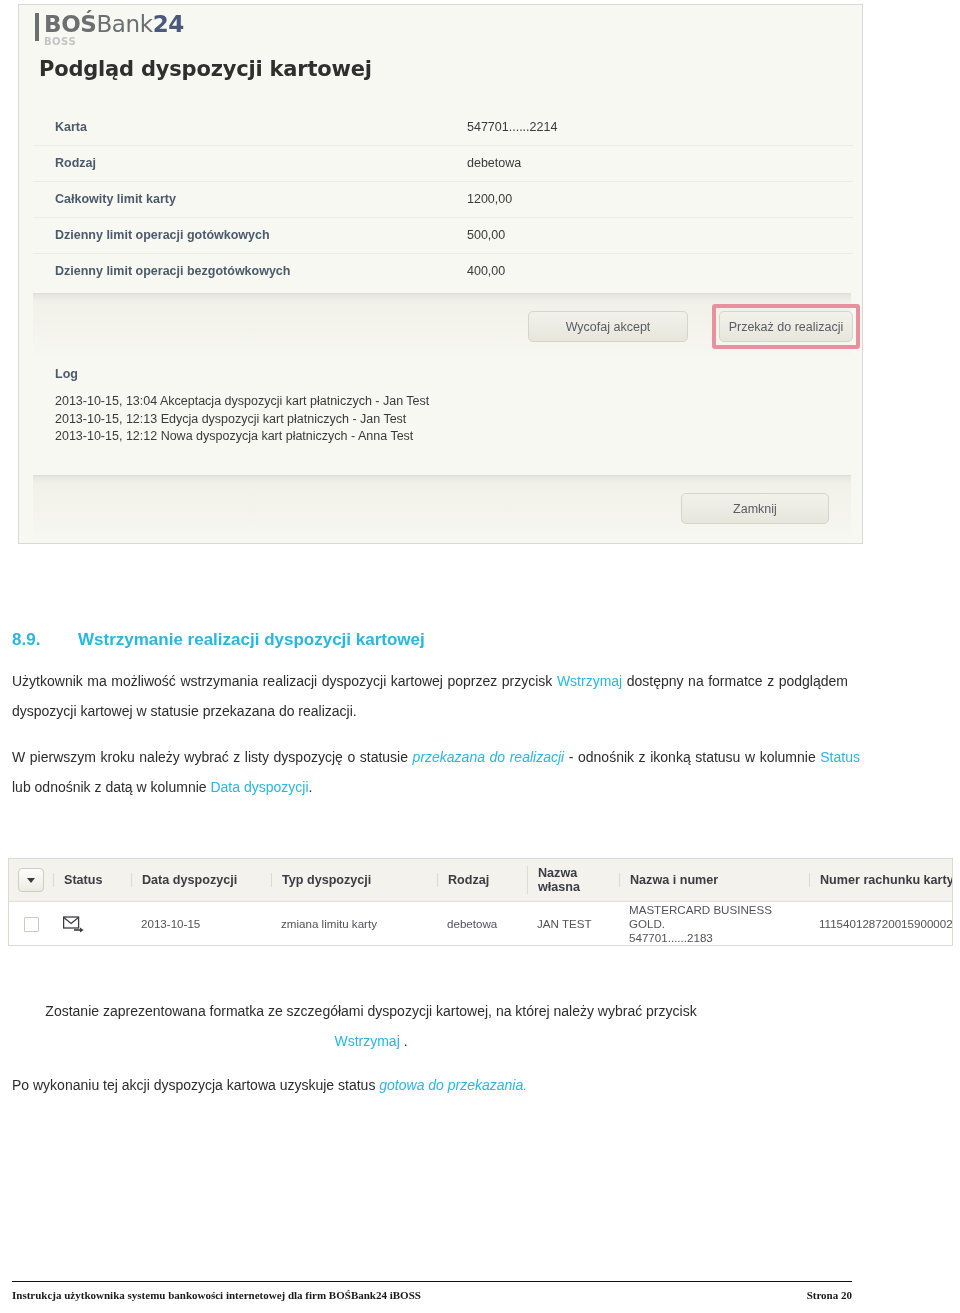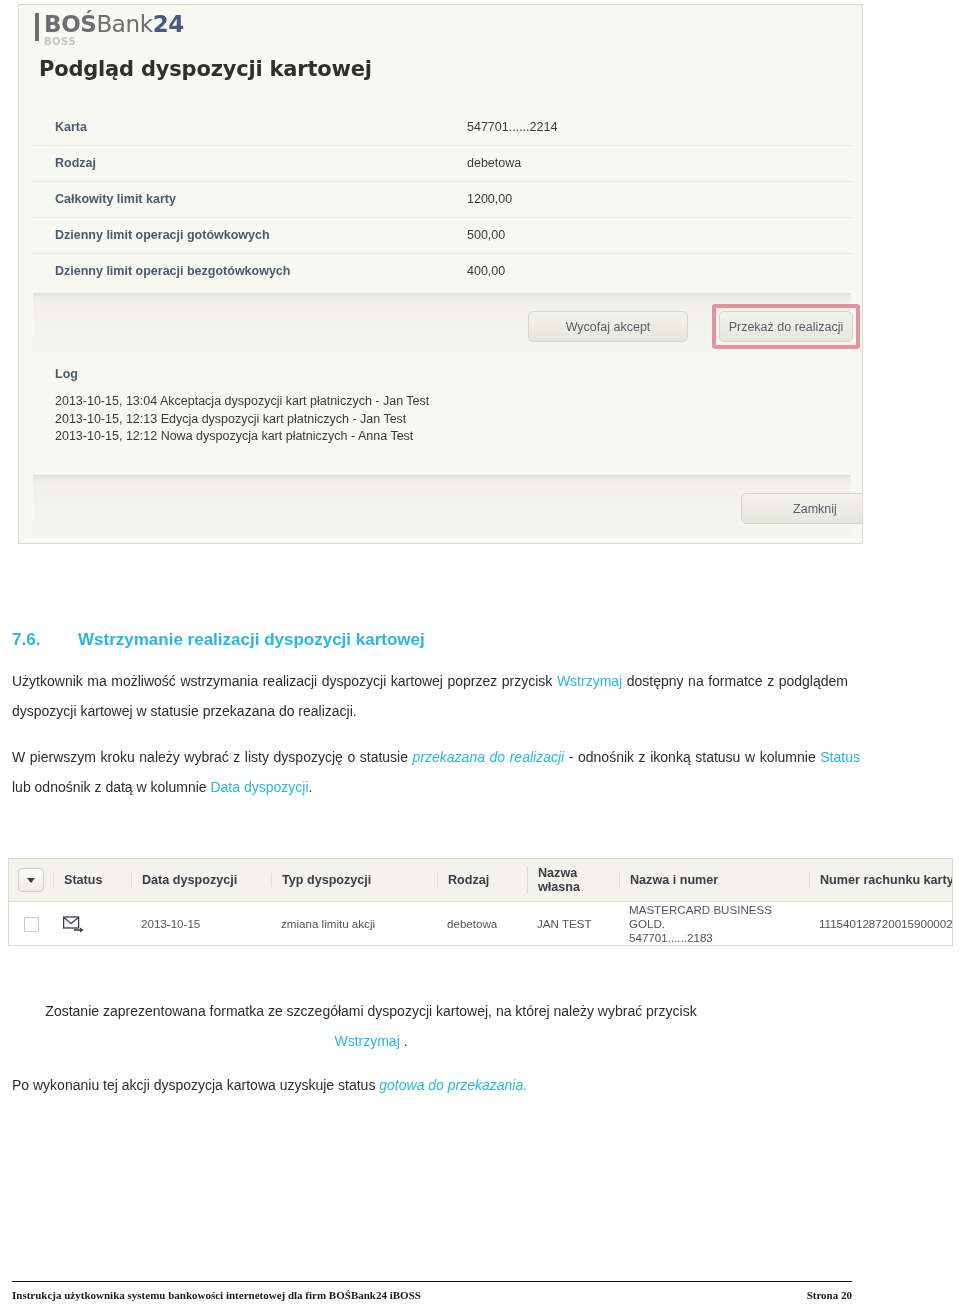--- a/index.html
+++ b/index.html
@@ -165,21 +165,21 @@
   .close-strip {
     position: absolute;
     left: 14px;
     top: 470px;
     width: 818px;
     height: 62px;
     background: linear-gradient(to bottom, #e6e6de 0px, #f1f1ea 8px, #f7f7f1 62px);
     border-top: 1px solid #dedeD4;
   }
   #btn-zamknij {
-    left: 708px; top: 17px; width: 148px; height: 31px;
+    left: 648px; top: 17px; width: 148px; height: 31px;
   }
 
   
   .doc {
     position: absolute;
     left: 0;
     top: 630px;
     width: 960px;
   }
   .h2 {
@@ -349,21 +349,21 @@
   </div>
 
   <div class="close-strip">
     <div class="ui-btn" id="btn-zamknij">Zamknij</div>
   </div>
 </div>
 
 <div class="doc">
 
   <div class="h2">
-    <span class="num">7.6.</span>
+    <span class="num">8.9.</span>
     <span>Wstrzymanie realizacji dyspozycji kartowej</span>
   </div>
 
   <p class="para p1"><span>Użytkownik ma możliwość wstrzymania realizacji dyspozycji kartowej poprzez przycisk </span><span class="acc">Wstrzymaj</span><span> dostępny na formatce z podglądem dyspozycji kartowej w statusie przekazana do realizacji.</span></p>
 
   <p class="para p2"><span>W pierwszym kroku należy wybrać z listy dyspozycję o statusie </span><span class="acc-i">przekazana do realizacji</span><span> - odnośnik z ikonką statusu w kolumnie </span><span class="acc">Status</span><span> lub odnośnik z datą w kolumnie </span><span class="acc">Data dyspozycji</span><span>.</span></p>
 
 </div>
 
 <div class="tshot">
@@ -390,21 +390,21 @@
     </div>
     <div class="td c1 mail-icon">
       <svg width="22" height="17" viewBox="0 0 22 17">
         <rect x="0.6" y="1" width="15" height="11" fill="none" stroke="#3c3c44" stroke-width="1.3"></rect>
         <path d="M0.8 1.4 L8.1 7.4 L15.4 1.4" fill="none" stroke="#3c3c44" stroke-width="1.3"></path>
         <path d="M11 14 H19" stroke="#3c3c44" stroke-width="1.6"></path>
         <path d="M17 11.4 L20.6 14 L17 16.6 Z" fill="#3c3c44"></path>
       </svg>
     </div>
     <div class="td c2">2013-10-15</div>
-    <div class="td c3">zmiana limitu akcji</div>
+    <div class="td c3">zmiana limitu karty</div>
     <div class="td c4">debetowa</div>
     <div class="td c5">JAN TEST</div>
     <div class="td c6">
       <span>MASTERCARD BUSINESS GOLD.</span><br>
       <span>547701......2183</span>
     </div>
     <div class="td c7">11154012872001590000200001</div>
   </div>
 </div>
 

